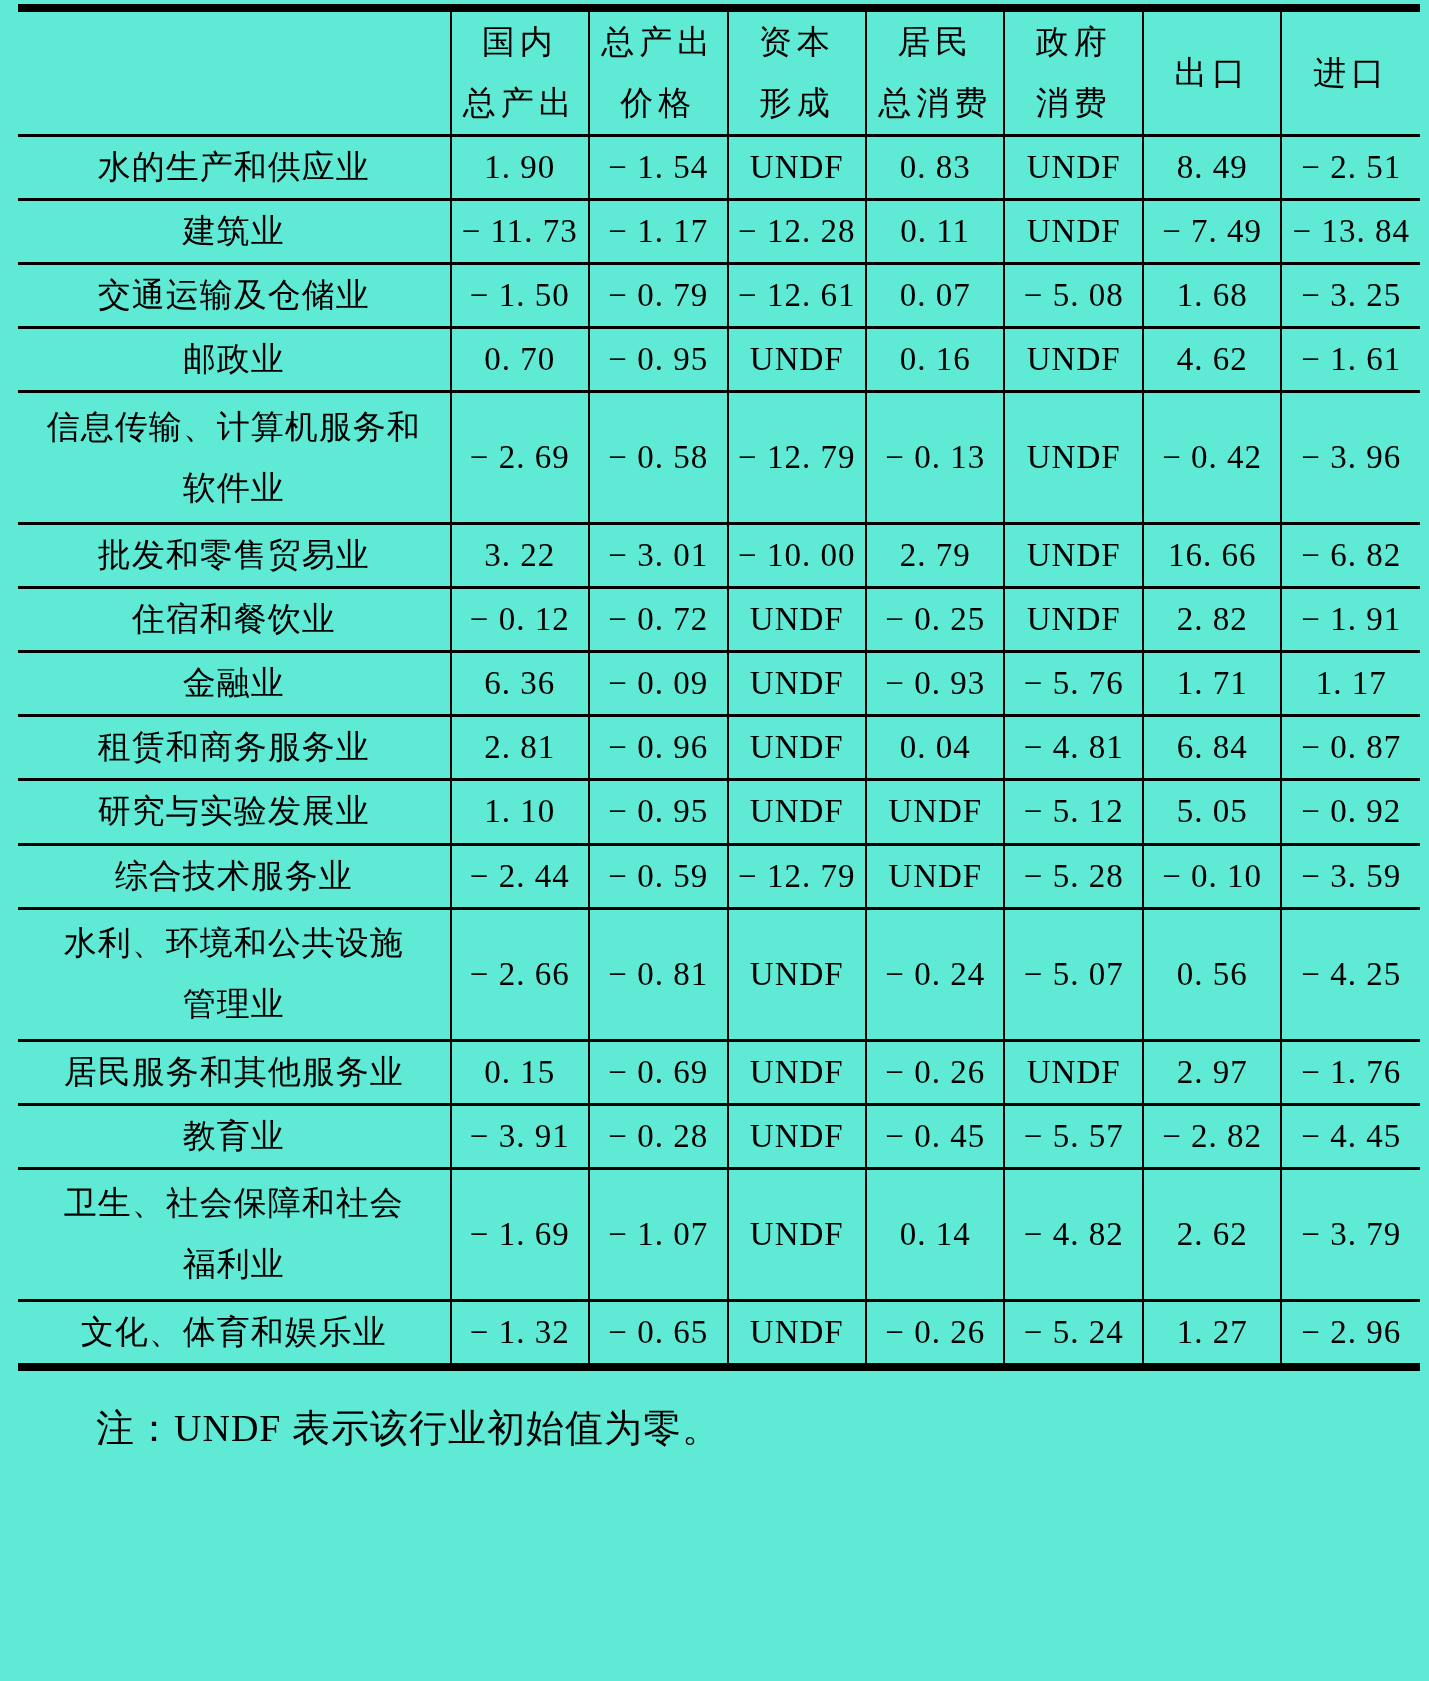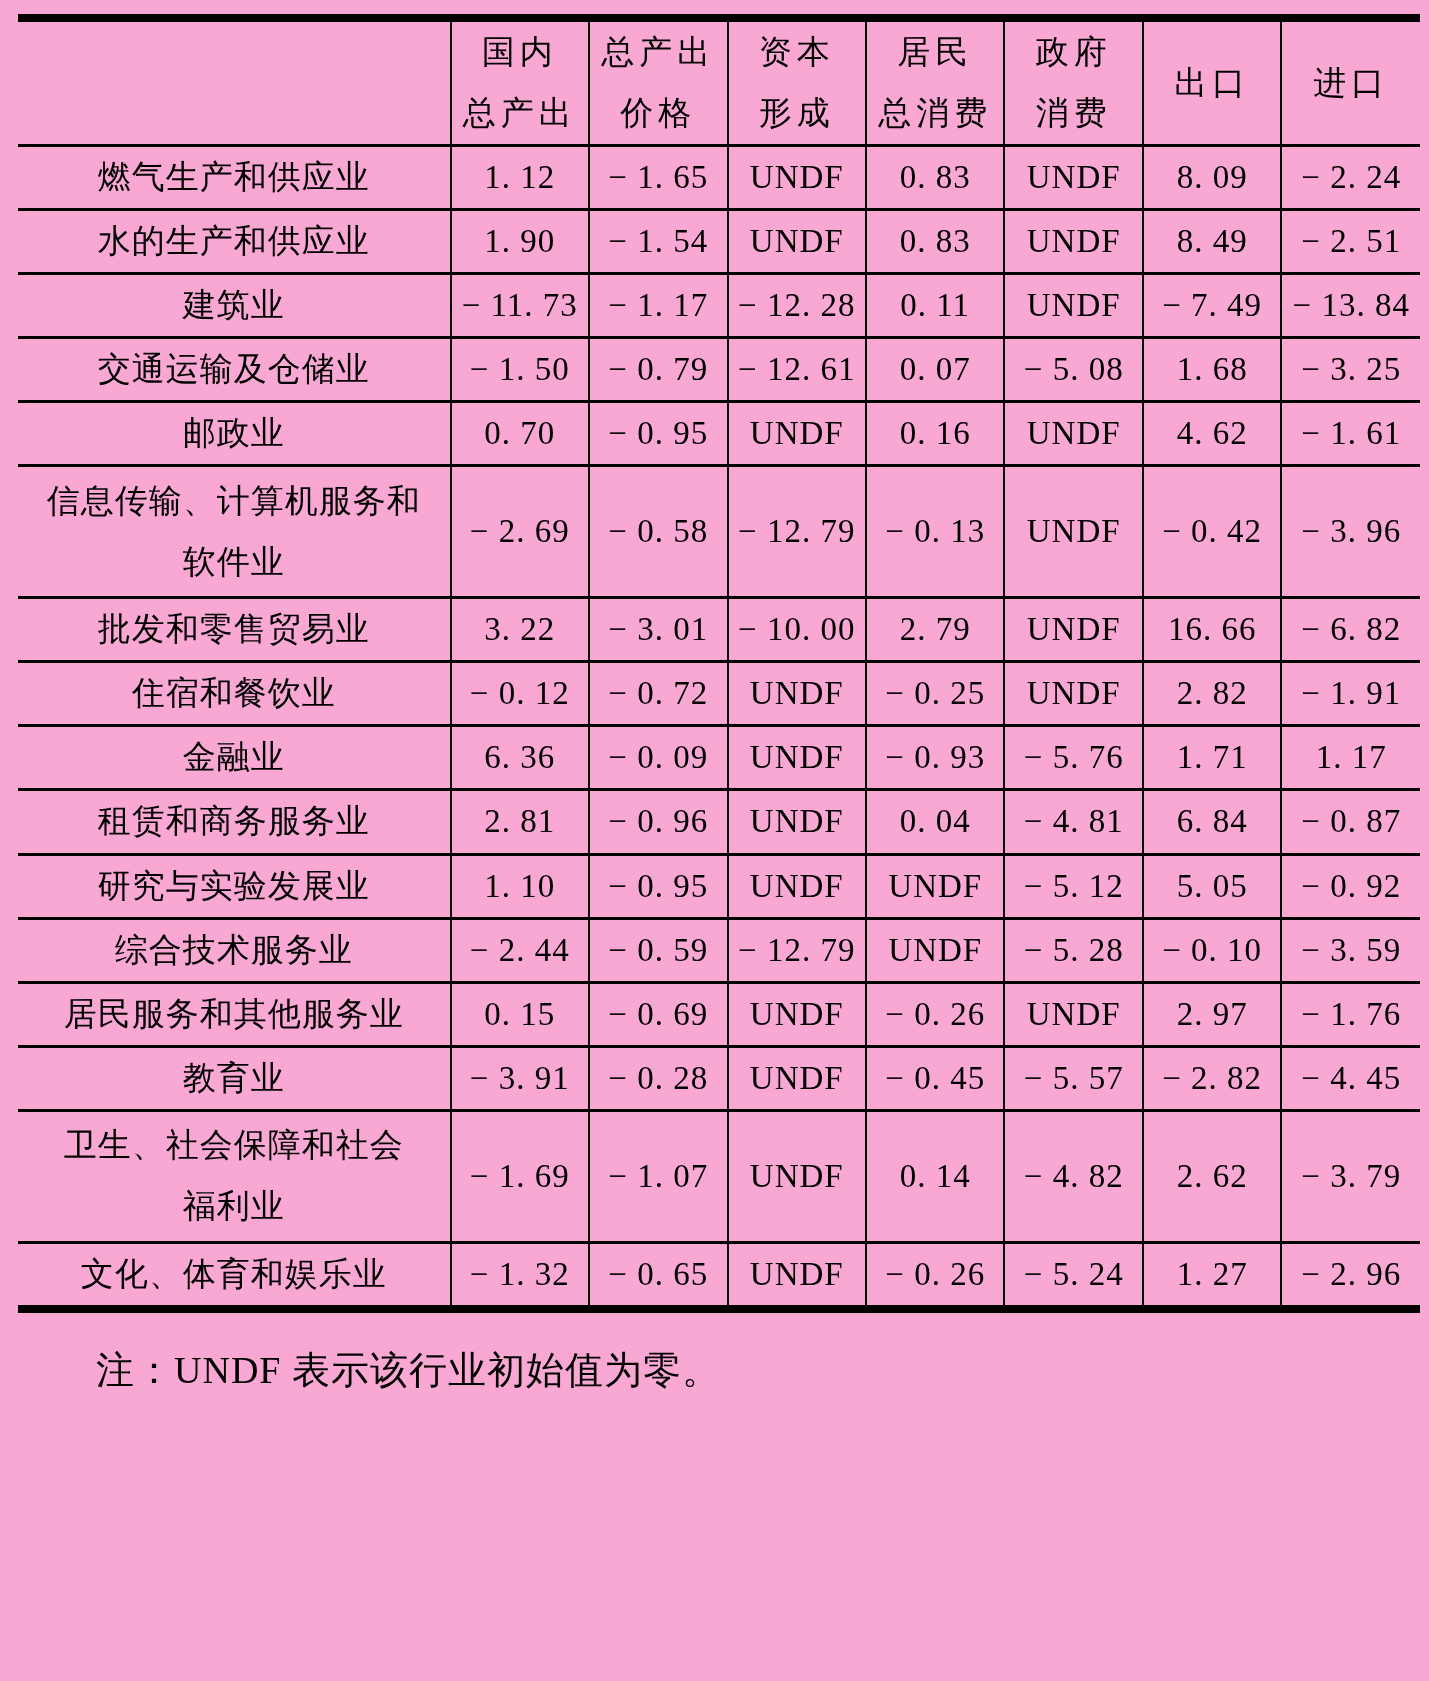--- a/index.html
+++ b/index.html
@@ -6,23 +6,23 @@
     margin: 0;
     padding: 0;
     background: #ffffff;
     color: #000000;
     font-family: "Liberation Serif", "DejaVu Serif", serif;
   }
   .page {
     position: relative;
     width: 1429px;
     height: 1681px;
-    background: #f9a8d4;
+    background: #5eead4;
     box-sizing: border-box;
-    padding: 14px 9px 0 18px;
+    padding: 4px 9px 0 18px;
     overflow: hidden;
   }
   table.data-table {
     border-collapse: collapse;
     table-layout: fixed;
     width: 1402px;
     border-top: 8px solid #000000;
     border-bottom: 8px solid #000000;
   }
   .data-table th, .data-table td {
@@ -82,30 +82,20 @@
         <th>居民
 总消费</th>
         <th>政府
 消费</th>
         <th>出口</th>
         <th>进口</th>
       </tr>
     </thead>
     <tbody id="table-body">
         <tr>
-          <td class="label-cell">燃气生产和供应业</td>
-          <td class="value-cell">1. 12</td>
-          <td class="value-cell">− 1. 65</td>
-          <td class="value-cell">UNDF</td>
-          <td class="value-cell">0. 83</td>
-          <td class="value-cell">UNDF</td>
-          <td class="value-cell">8. 09</td>
-          <td class="value-cell">− 2. 24</td>
-        </tr>
-        <tr>
           <td class="label-cell">水的生产和供应业</td>
           <td class="value-cell">1. 90</td>
           <td class="value-cell">− 1. 54</td>
           <td class="value-cell">UNDF</td>
           <td class="value-cell">0. 83</td>
           <td class="value-cell">UNDF</td>
           <td class="value-cell">8. 49</td>
           <td class="value-cell">− 2. 51</td>
         </tr>
         <tr>
@@ -202,20 +192,31 @@
         <tr>
           <td class="label-cell">综合技术服务业</td>
           <td class="value-cell">− 2. 44</td>
           <td class="value-cell">− 0. 59</td>
           <td class="value-cell">− 12. 79</td>
           <td class="value-cell">UNDF</td>
           <td class="value-cell">− 5. 28</td>
           <td class="value-cell">− 0. 10</td>
           <td class="value-cell">− 3. 59</td>
         </tr>
+        <tr class="tall">
+          <td class="label-cell">水利、环境和公共设施
+管理业</td>
+          <td class="value-cell">− 2. 66</td>
+          <td class="value-cell">− 0. 81</td>
+          <td class="value-cell">UNDF</td>
+          <td class="value-cell">− 0. 24</td>
+          <td class="value-cell">− 5. 07</td>
+          <td class="value-cell">0. 56</td>
+          <td class="value-cell">− 4. 25</td>
+        </tr>
         <tr>
           <td class="label-cell">居民服务和其他服务业</td>
           <td class="value-cell">0. 15</td>
           <td class="value-cell">− 0. 69</td>
           <td class="value-cell">UNDF</td>
           <td class="value-cell">− 0. 26</td>
           <td class="value-cell">UNDF</td>
           <td class="value-cell">2. 97</td>
           <td class="value-cell">− 1. 76</td>
         </tr>

